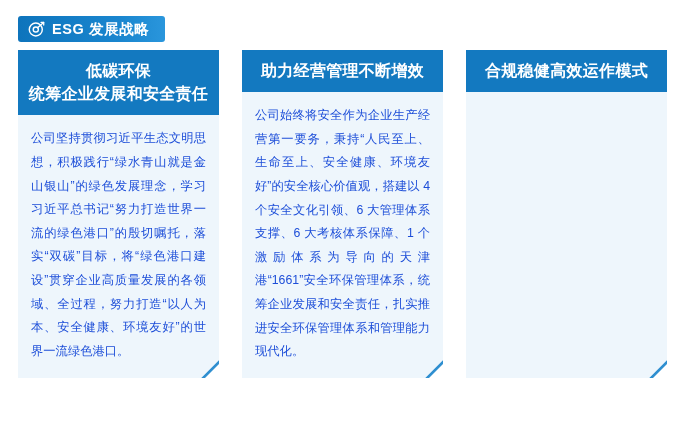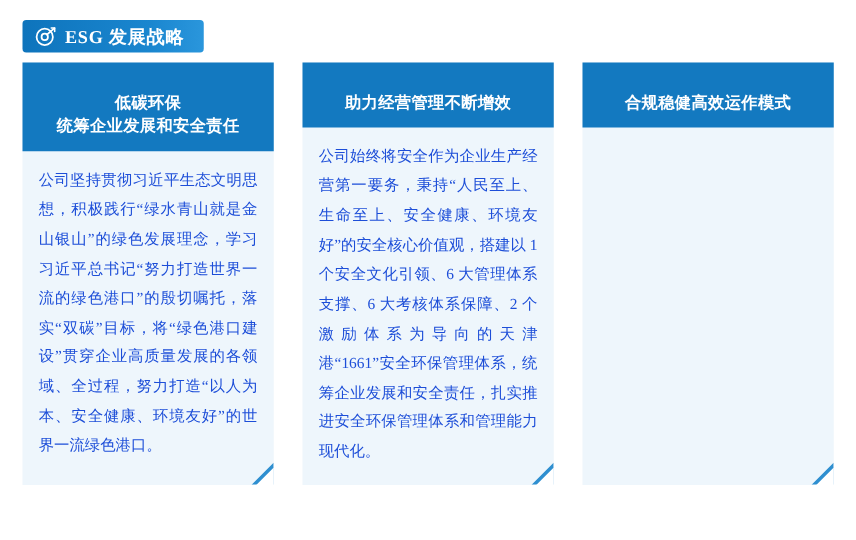--- a/index.html
+++ b/index.html
@@ -11,21 +11,20 @@
     height: 432px;
     background: #ffffff;
     font-family: "Liberation Sans", sans-serif;
     overflow: hidden;
   }
   .page {
     position: relative;
     width: 685px;
     height: 329px;
     box-sizing: border-box;
-    font-family: Liberation Serif, serif;
   }
 
   
   .header {
     position: absolute;
     left: 18px;
     top: 16px;
     height: 26px;
     display: flex;
     align-items: center;
@@ -60,23 +59,23 @@
   .card {
     position: relative;
     width: 201px;
     background: #eef6fc;
     box-sizing: border-box;
   }
   .card-head {
     background: #1379c0;
     color: #ffffff;
     text-align: center;
-    padding: 23px 8px 10px 8px;
+    padding: 9px 8px 10px 8px;
     line-height: 1.45;
-    font-size: 13px;
+    font-size: 16px;
     font-weight: bold;
     letter-spacing: 0.3px;
   }
   .card-head .l1 { display: block; }
   .card-head .l2 { display: block; }
   .card-body {
     padding: 12px 13px 14px 13px;
     color: #1d4ed8;
     font-size: 12.3px;
     line-height: 1.92;
@@ -142,21 +141,21 @@
       <div class="fold">
         <div class="tri-line"></div>
         <div class="tri-inner"></div>
       </div>
     </div>
 
     <div class="card h2">
       <div class="card-head">
         <span class="l2">助力经营管理不断增效</span>
       </div>
-      <div class="card-body">公司始终将安全作为企业生产经营第一要务，秉持“人民至上、生命至上、安全健康、环境友好”的安全核心价值观，搭建以 1 个安全文化引领、6 大管理体系支撑、6 大考核体系保障、2 个激励体系为导向的天津港“1661”安全环保管理体系，统筹企业发展和安全责任，扎实推进安全环保管理体系和管理能力现代化。</div>
+      <div class="card-body">公司始终将安全作为企业生产经营第一要务，秉持“人民至上、生命至上、安全健康、环境友好”的安全核心价值观，搭建以 4 个安全文化引领、6 大管理体系支撑、6 大考核体系保障、1 个激励体系为导向的天津港“1661”安全环保管理体系，统筹企业发展和安全责任，扎实推进安全环保管理体系和管理能力现代化。</div>
       <div class="fold">
         <div class="tri-line"></div>
         <div class="tri-inner"></div>
       </div>
     </div>
 
     <div class="card h3">
       <div class="card-head">
         <span class="l2">合规稳健高效运作模式</span>
       </div>

